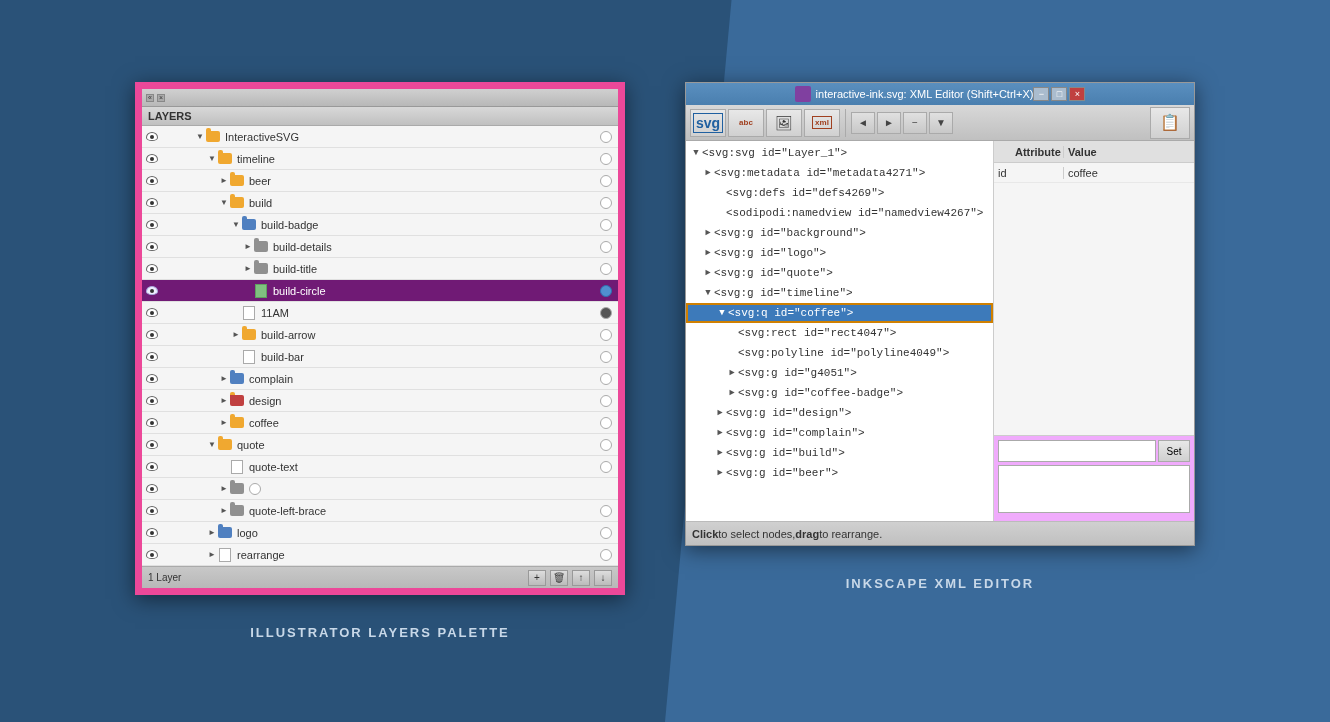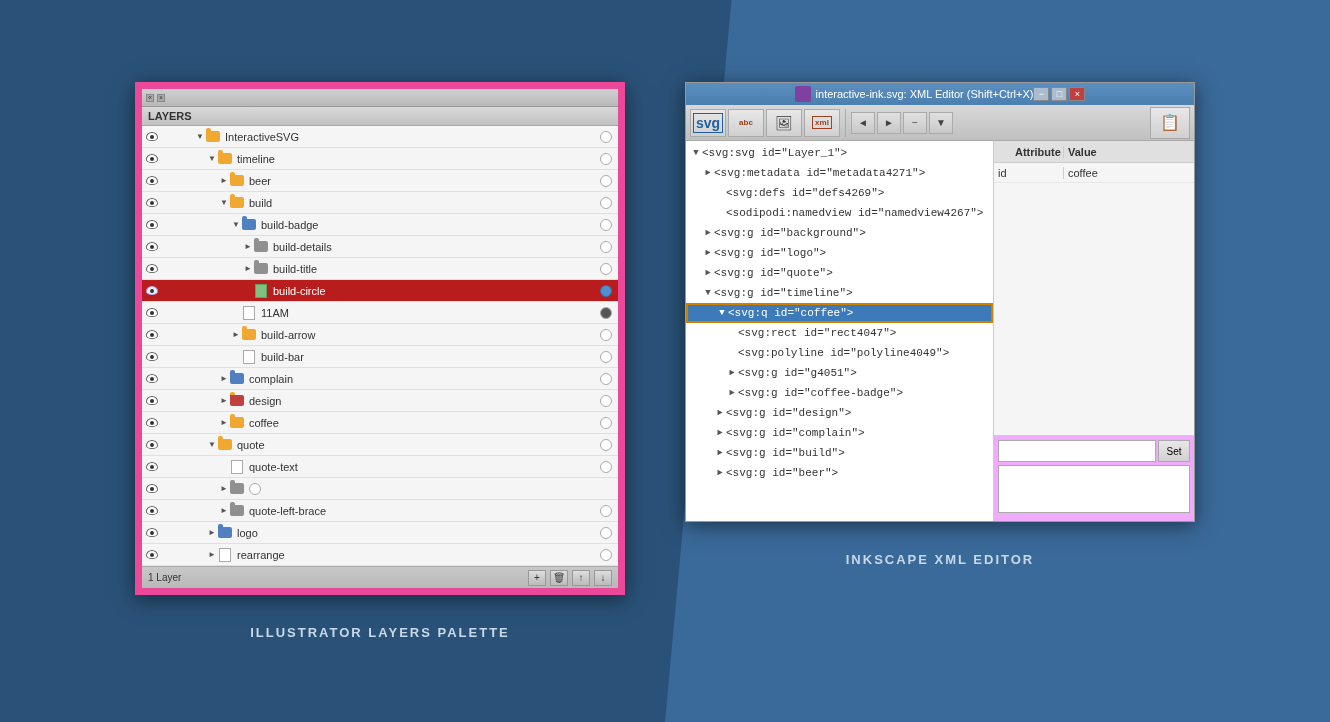--- a/index.html
+++ b/index.html
@@ -90,21 +90,21 @@
     .layer-row {
       display: flex;
       align-items: center;
       height: 22px;
       border-bottom: 1px solid #e0e0e0;
       font-size: 11px;
       color: #333;
       position: relative;
     }
     .layer-row.selected {
-      background: #b91c1c;
+      background: #701a75;
       color: white;
       justify-content: flex-end;
     }
     .layer-row.selected .layer-name { color: white; }
     .eye-col {
       width: 20px;
       display: flex;
       align-items: center;
       justify-content: center;
       flex-shrink: 0;
@@ -910,17 +910,23 @@
           <div class="xml-input-area">
             <div class="xml-input-row">
               <input class="xml-input" type="text" style="">
               <div class="xml-set-btn">Set</div>
             </div>
             <textarea class="xml-textarea" style=""></textarea>
           </div>
         </div>
       </div>
 
+      <div class="xml-status">
+        <strong>Click</strong>
+        <span> to select nodes, </span>
+        <strong>drag</strong>
+        <span> to rearrange.</span>
+      </div>
     </div>
 
     <div class="panel-label">INKSCAPE XML EDITOR</div>
   </div>
 </div>
 
 </body></html>

